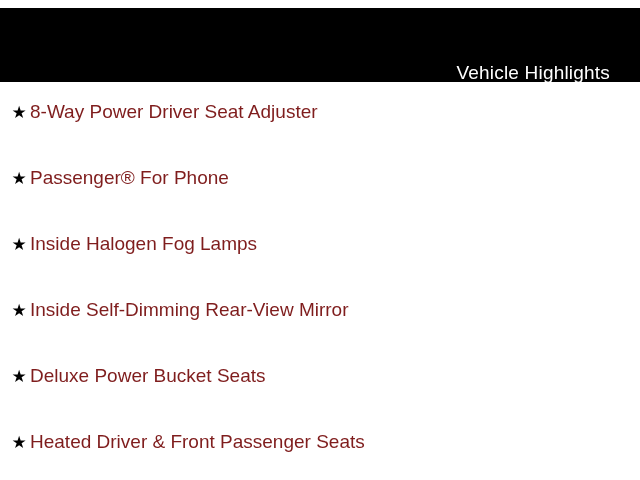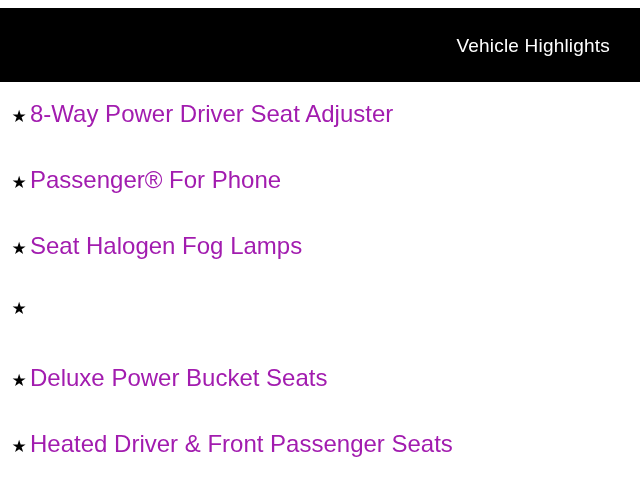--- a/index.html
+++ b/index.html
@@ -21,21 +21,21 @@
     box-sizing: border-box;
   }
   .header {
     position: absolute;
     left: 0;
     top: 8px;
     width: 640px;
     height: 74px;
     background: #000000;
     display: flex;
-    align-items: center;
+    align-items: flex-end;
     justify-content: flex-end;
     box-sizing: border-box;
     padding-right: 30px;
   }
   .header-title {
     color: #ffffff;
     font-size: 19px;
     font-weight: normal;
     letter-spacing: 0.2px;
     line-height: 1;
@@ -58,22 +58,22 @@
   }
   .bullet-star {
     width: 22px;
     flex: 0 0 22px;
     color: #000000;
     font-size: 17px;
     line-height: 1;
     text-align: center;
   }
   .feature-label {
-    color: #a21caf;
-    font-size: 24px;
+    color: #7f1d1d;
+    font-size: 19px;
     line-height: 1;
     white-space: nowrap;
   }
 </style>
 </head>
 <body>
 
 <div class="page">
 
   <div class="header">
@@ -87,25 +87,26 @@
       <span class="feature-label">8-Way Power Driver Seat Adjuster</span>
     </div>
 
     <div class="feature-item">
       <span class="bullet-star">★</span>
       <span class="feature-label">Passenger® For Phone</span>
     </div>
 
     <div class="feature-item">
       <span class="bullet-star">★</span>
-      <span class="feature-label">Seat Halogen Fog Lamps</span>
+      <span class="feature-label">Inside Halogen Fog Lamps</span>
     </div>
 
     <div class="feature-item">
       <span class="bullet-star">★</span>
+      <span class="feature-label">Inside Self-Dimming Rear-View Mirror</span>
     </div>
 
     <div class="feature-item">
       <span class="bullet-star">★</span>
       <span class="feature-label">Deluxe Power Bucket Seats</span>
     </div>
 
     <div class="feature-item">
       <span class="bullet-star">★</span>
       <span class="feature-label">Heated Driver &amp; Front Passenger Seats</span>

